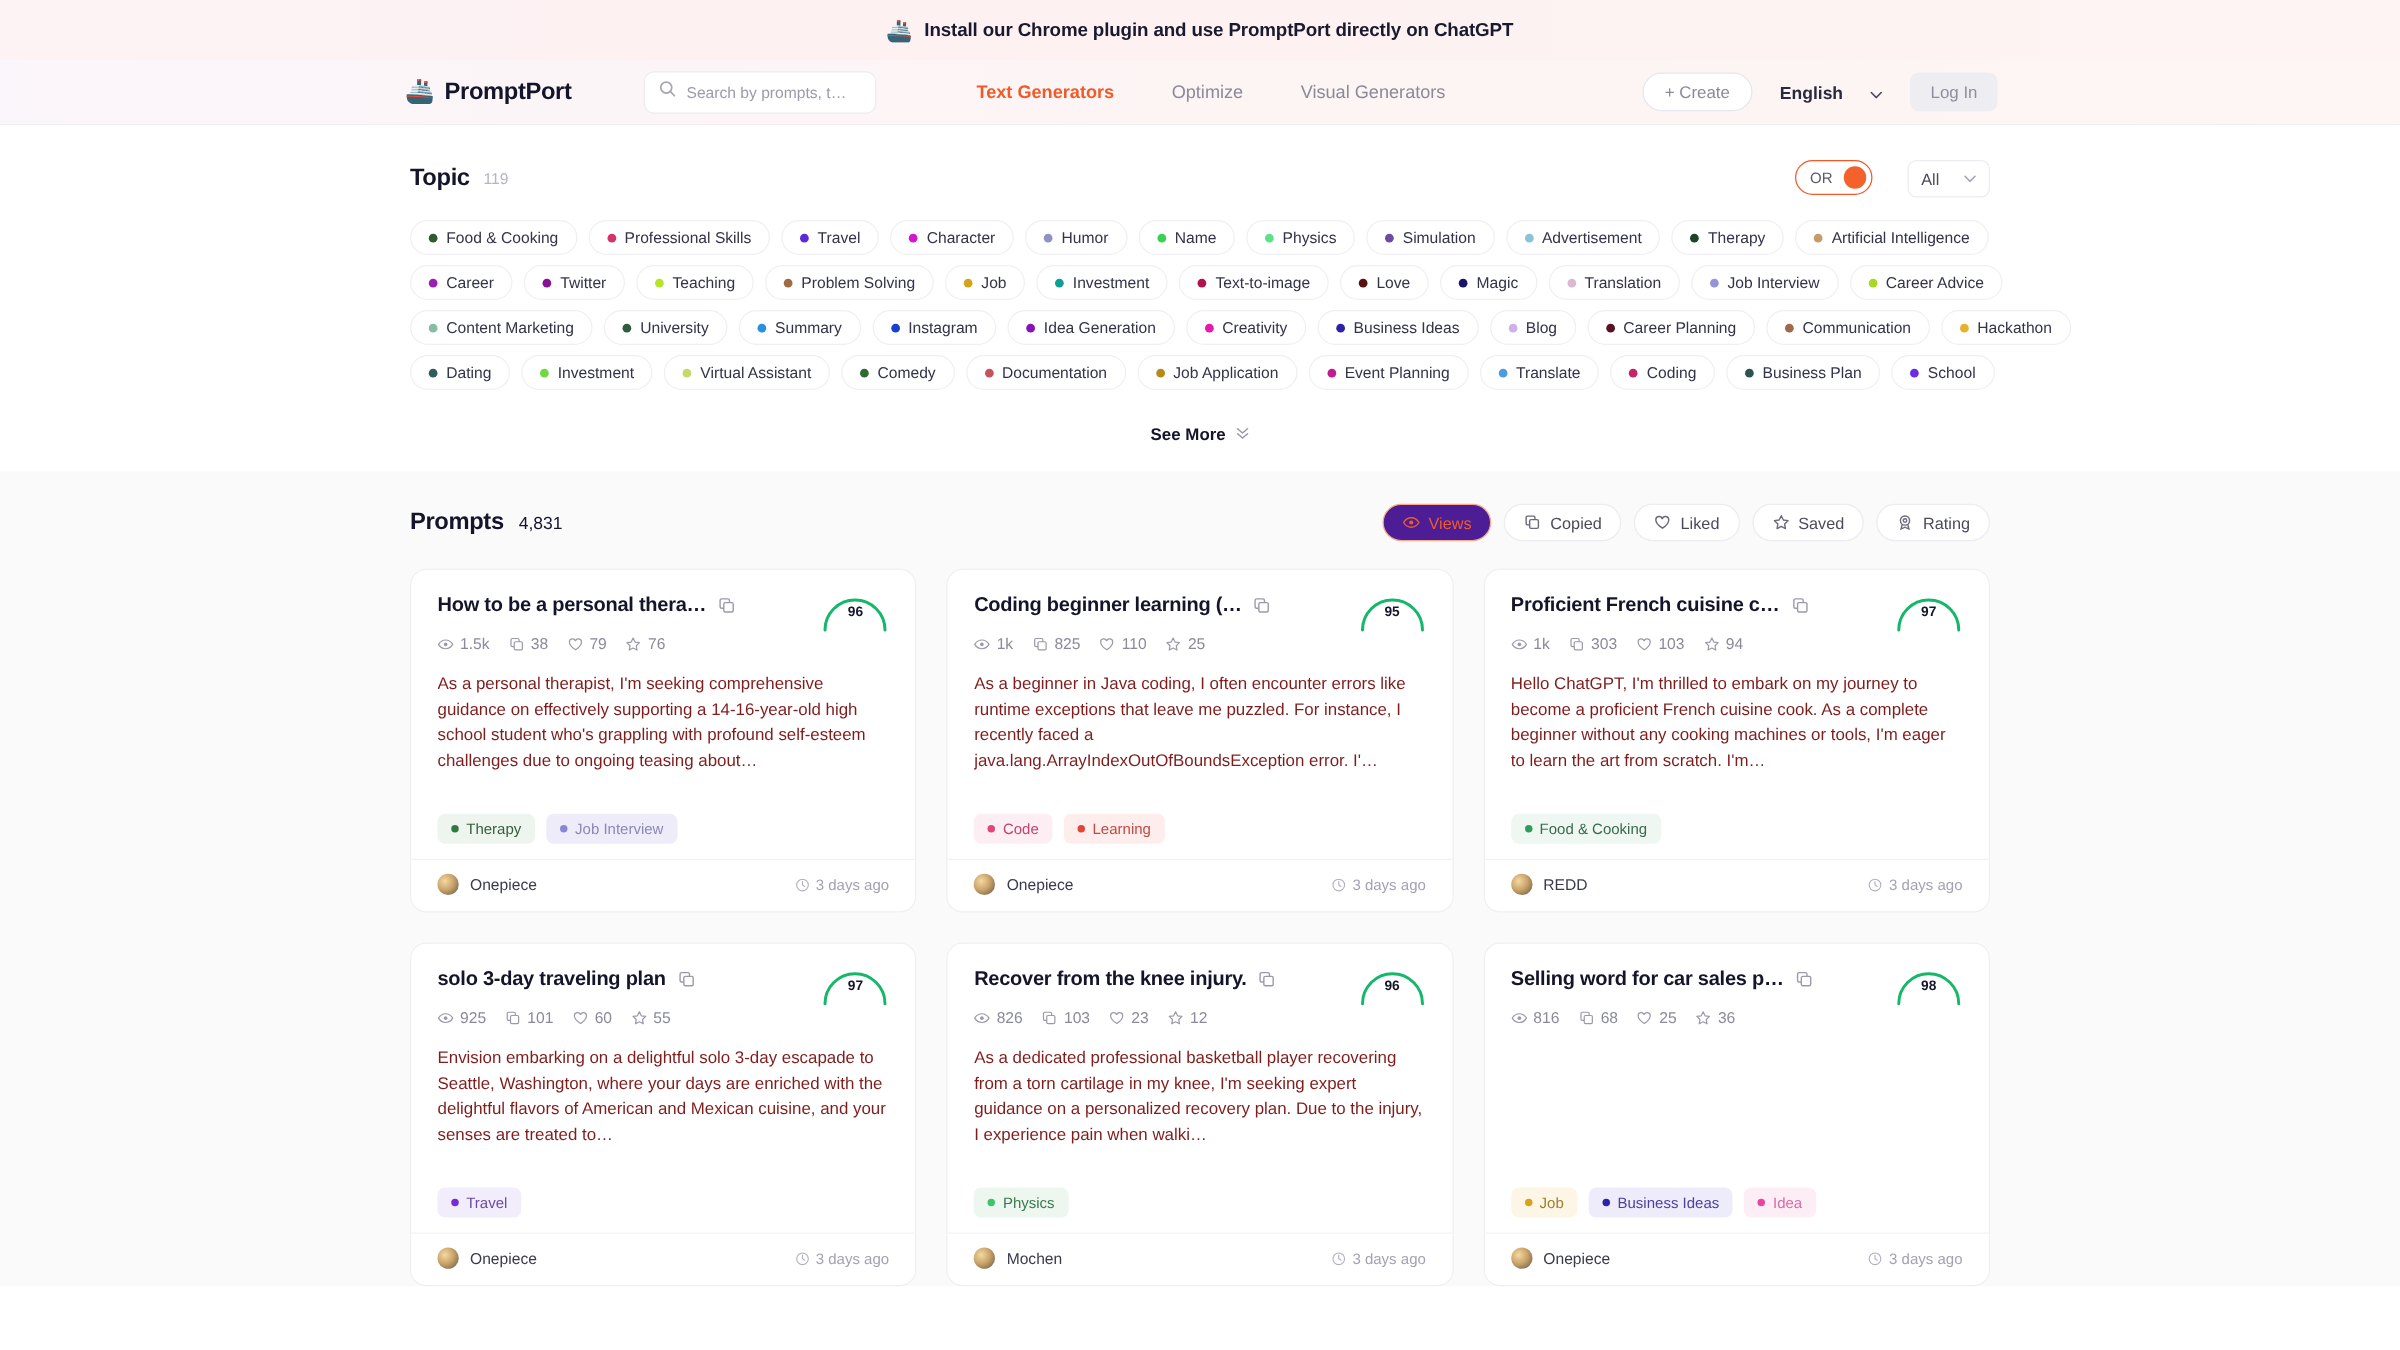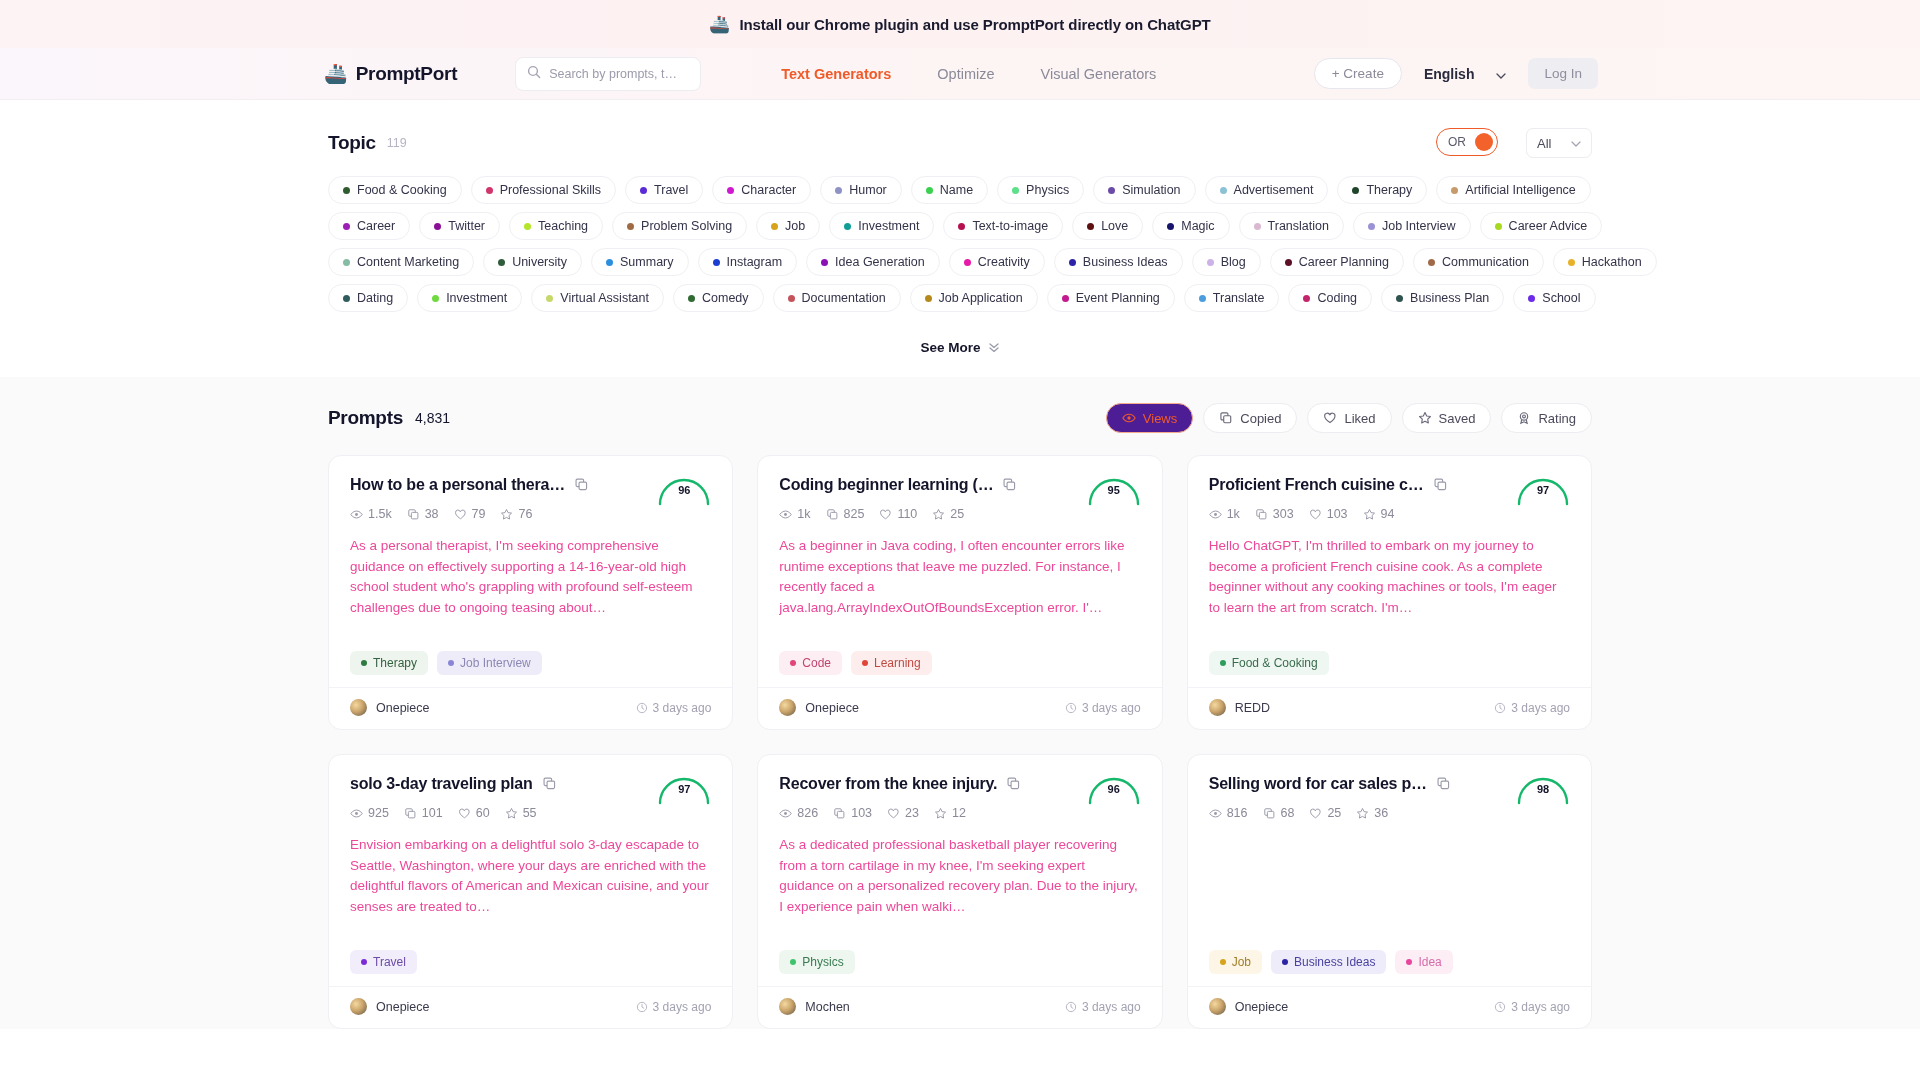--- a/index.html
+++ b/index.html
@@ -160,21 +160,21 @@
   .gauge .num {
     position:absolute; left:0; right:0; top:12px;
     text-align:center; font-size:11px; font-weight:600; color:#14142b;
   }
 
   .card-stats { display:flex; align-items:flex-start; gap:15px; margin-top:11px; }
   .stat { display:inline-flex; align-items:center; gap:5px; font-size:12.5px; color:#8a8a99; }
 
   .card-body {
     margin-top:15px;
-    font-size:13.5px; line-height:1.53; color:#ec4899;
+    font-size:13.5px; line-height:1.53; color:#7f1d1d;
     max-height:83px; overflow:hidden;
   }
 
   .card-tags { display:flex; gap:9px; margin-top:auto; padding-bottom:12px; flex-wrap:wrap; }
   .ctag {
     display:inline-flex; align-items:center; gap:6px;
     height:24px; padding:0 11px; border-radius:6px;
     font-size:12px; white-space:nowrap;
   }
   .ctag .d { width:6px; height:6px; border-radius:50%; flex:0 0 auto; }

